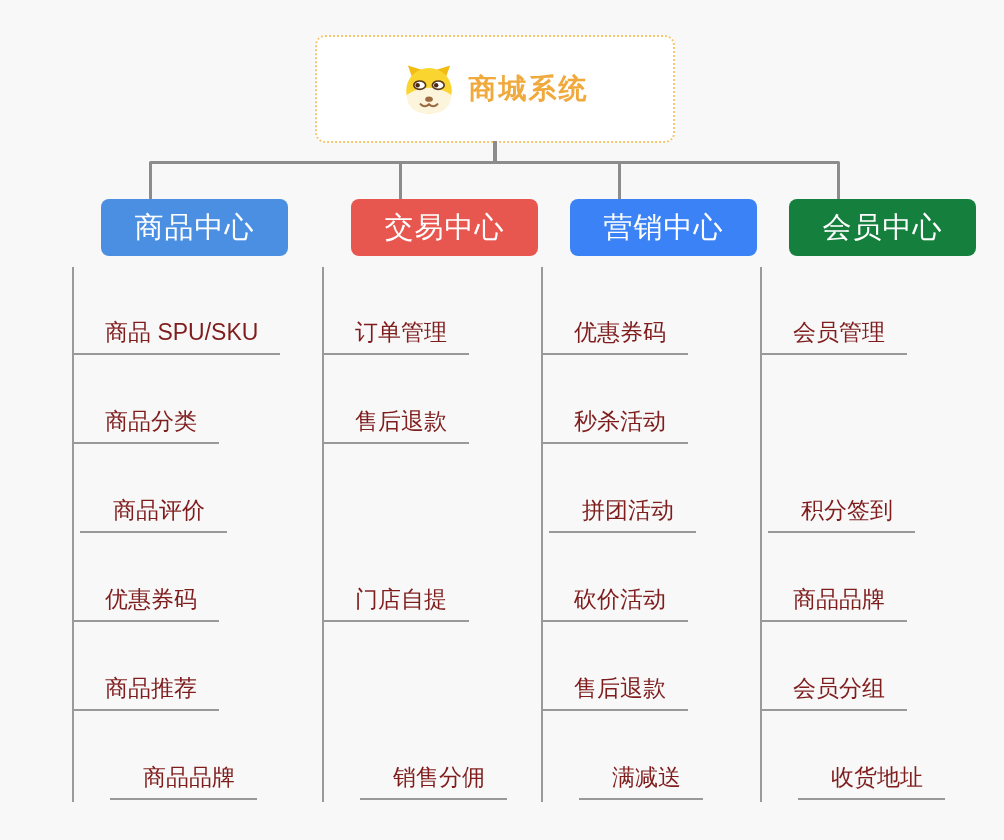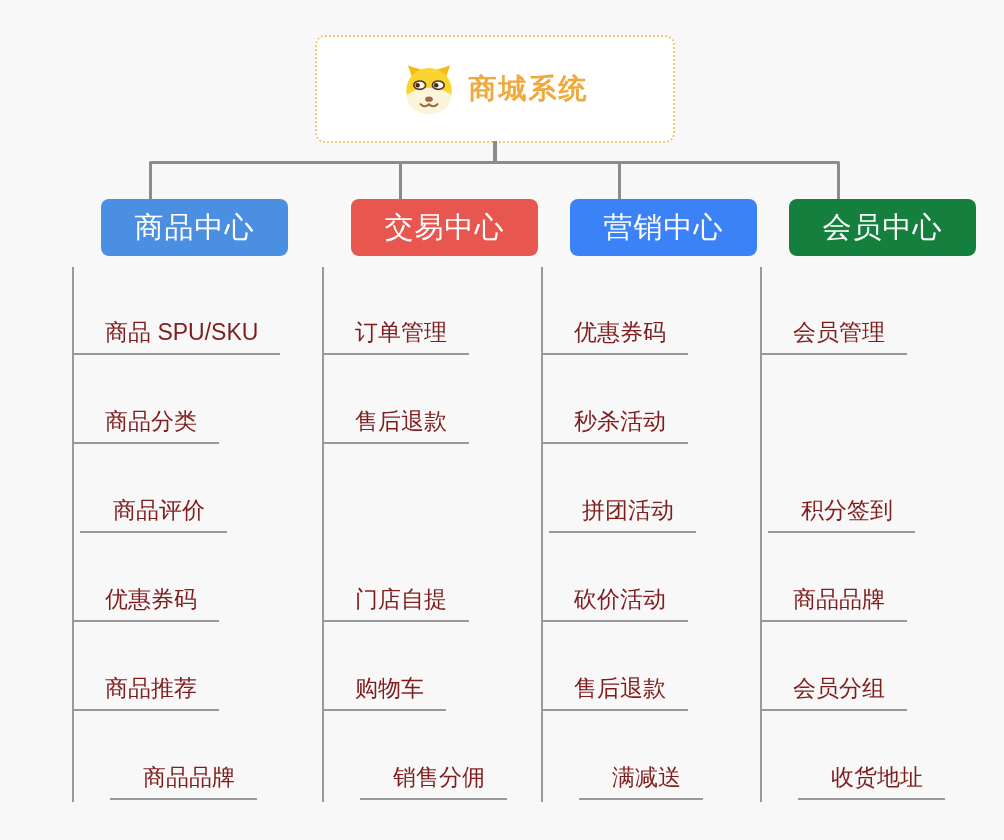--- a/index.html
+++ b/index.html
@@ -108,21 +108,20 @@
   <div class="sub-topic c1 r1">商品 SPU/SKU</div>
   <div class="sub-topic c1 r2">商品分类</div>
   <div class="sub-topic c1 r3">商品评价</div>
   <div class="sub-topic c1 r4">优惠券码</div>
   <div class="sub-topic c1 r5">商品推荐</div>
   <div class="sub-topic c1 r6">商品品牌</div>
 
   <div class="sub-topic c2 r1">订单管理</div>
   <div class="sub-topic c2 r2">售后退款</div>
   <div class="sub-topic c2 r4">门店自提</div>
-  <div class="sub-topic c2 r5">购物车</div>
   <div class="sub-topic c2 r6">销售分佣</div>
 
   <div class="sub-topic c3 r1">优惠券码</div>
   <div class="sub-topic c3 r2">秒杀活动</div>
   <div class="sub-topic c3 r3">拼团活动</div>
   <div class="sub-topic c3 r4">砍价活动</div>
   <div class="sub-topic c3 r5">售后退款</div>
   <div class="sub-topic c3 r6">满减送</div>
 
   <div class="sub-topic c4 r1">会员管理</div>

